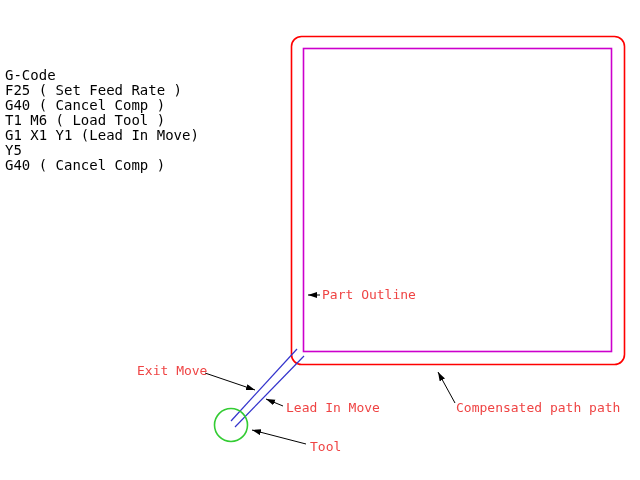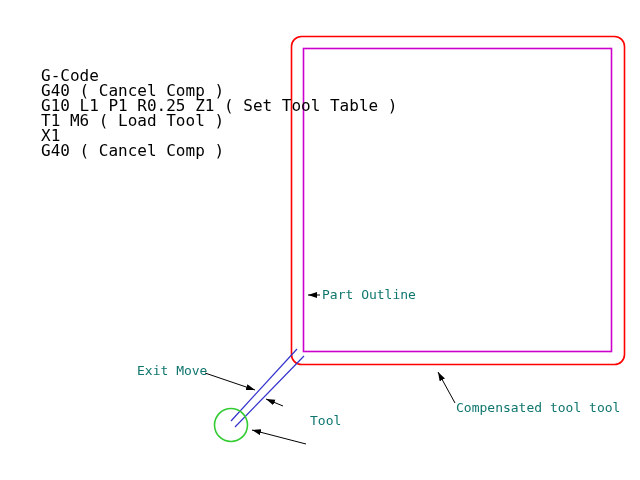--- a/index.html
+++ b/index.html
@@ -6,31 +6,31 @@
   .canvas{
     position:relative;
     width:640px;height:480px;
     background:#ffffff;
     font-family:"DejaVu Sans Mono", monospace;
     overflow:hidden;
   }
   .canvas svg{position:absolute;left:0;top:0;}
   .gcode{
     position:absolute;left:5px;top:68px;
-    font-size:16px;line-height:15px;color:#000;margin-left:36px;
+    font-size:14px;line-height:15px;color:#000;
   }
   .gcode div{white-space:pre;}
   .diagram-label{
     position:absolute;
-    font-size:13px;line-height:14px;color:#0f766e;white-space:pre;
+    font-size:13px;line-height:14px;color:#ef4444;white-space:pre;
   }
   .lbl-part-outline{left:322px;top:288px;}
   .lbl-exit-move{left:137px;top:364px;}
   .lbl-lead-in{left:286px;top:401px;}
-  .lbl-tool{left:310px;top:414px;}
+  .lbl-tool{left:310px;top:440px;}
   .lbl-compensated{left:456px;top:401px;}
 </style>
 </head>
 <body>
 
 <div class="canvas">
 
   <svg width="640" height="480" viewBox="0 0 640 480">
     <defs>
       <marker id="arrow" markerUnits="userSpaceOnUse" markerWidth="12" markerHeight="8" refX="9" refY="3" orient="auto">
@@ -54,29 +54,31 @@
 
     <line x1="283" y1="406" x2="266" y2="399" stroke="#000000" stroke-width="1" marker-end="url(#arrow)"></line>
 
     <line x1="306" y1="444" x2="252" y2="430" stroke="#000000" stroke-width="1" marker-end="url(#arrow)"></line>
 
     <line x1="455" y1="403" x2="438" y2="372" stroke="#000000" stroke-width="1" marker-end="url(#arrow)"></line>
   </svg>
 
   <div class="gcode">
     <div>G-Code</div>
+    <div>F25 ( Set Feed Rate )</div>
     <div>G40 ( Cancel Comp )</div>
-    <div>G10 L1 P1 R0.25 Z1 ( Set Tool Table )</div>
     <div>T1 M6 ( Load Tool )</div>
-    <div>X1</div>
+    <div>G1 X1 Y1 (Lead In Move)</div>
+    <div>Y5</div>
     <div>G40 ( Cancel Comp )</div>
   </div>
 
   <div class="diagram-label lbl-part-outline">Part Outline</div>
 
   <div class="diagram-label lbl-exit-move">Exit Move</div>
 
+  <div class="diagram-label lbl-lead-in">Lead In Move</div>
 
   <div class="diagram-label lbl-tool">Tool</div>
 
-  <div class="diagram-label lbl-compensated">Compensated tool tool</div>
+  <div class="diagram-label lbl-compensated">Compensated path path</div>
 
 </div>
 
 </body></html>

